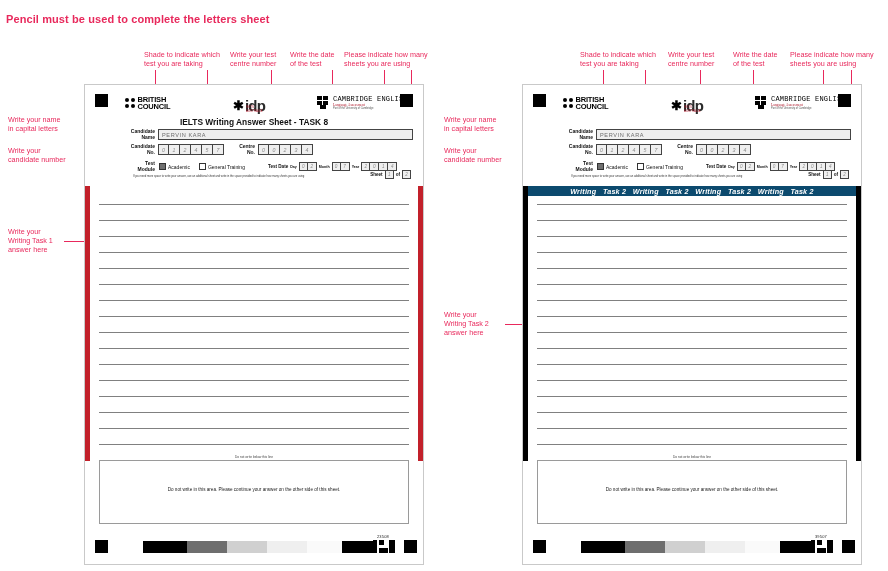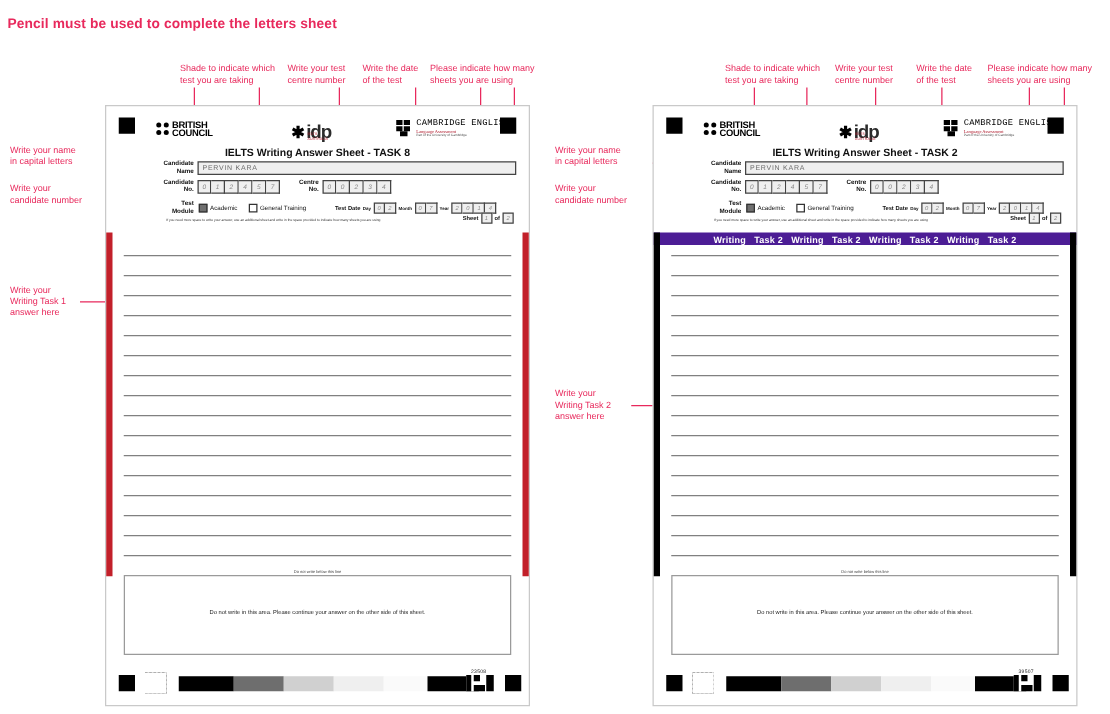--- a/index.html
+++ b/index.html
@@ -60,21 +60,21 @@
   .tiny-lab { font-size:3.6px; font-weight:bold; margin:0 2px 0 2px; color:#111;}
   .mod-sq { width:7px;height:7px;border:1px solid #333; margin-right:2px; }
   .mod-sq.filled { background:#6f6f6f; }
   .mod-txt { font-size:5px; color:#111; margin-right:9px;}
   .fineprint { position:absolute; font-size:2.7px; color:#333; letter-spacing:0; white-space:nowrap;}
   .sheet-lab { font-size:4.6px; font-weight:bold; color:#111; }
 
   .band { position:absolute; height:10px; display:flex; align-items:center; justify-content:center; }
   .band span { font-size:7.2px; font-weight:bold; color:#fff; letter-spacing:.2px; white-space:nowrap;}
   .band-red { background:#c2202a; }
-  .band-blk { background:#4c1d95; }
+  .band-blk { background:#0c4a6e;font-style:italic; }
 
   .edge { position:absolute; width:5px; }
   .edge-red { background:#c2202a; }
   .edge-blk { background:#000; }
 
   .lines { position:absolute; }
   .lines i { display:block; height:1px; background:#808080; width:100%; }
 
   .dnw-note { position:absolute; width:100%; text-align:center; font-size:3.2px; color:#444; }
   .dnw-box { position:absolute; border:1px solid #9a9a9a; background:#fff; }
@@ -361,21 +361,20 @@
               <b class="sq" style="left:6px;top:5px;"></b>
             <b class="sq" style="left:3px;top:9px;width:6px;height:4px;"></b>
           </span>
           <span>
             <span class="camb-txt1" style="display:block;">CAMBRIDGE ENGLISH</span>
             <span class="camb-txt2" style="display:block;">Language Assessment</span>
             <span class="camb-txt3" style="display:block;">Part of the University of Cambridge</span>
           </span>
         </div>
 
-        <div class="sheet-title" style="top:32px;">IELTS Writing Answer Sheet - TASK 2</div>
 
         <div class="frow" style="left:38px;top:44px;">
           <span class="flab" style="width:32px;">Candidate<br>Name</span>
           <span class="namebox" style="width:255px;margin-left:3px;">
             <span>PERVIN KARA</span>
           </span>
         </div>
 
         <div class="frow" style="left:38px;top:59px;">
           <span class="flab" style="width:32px;">Candidate<br>No.</span>

